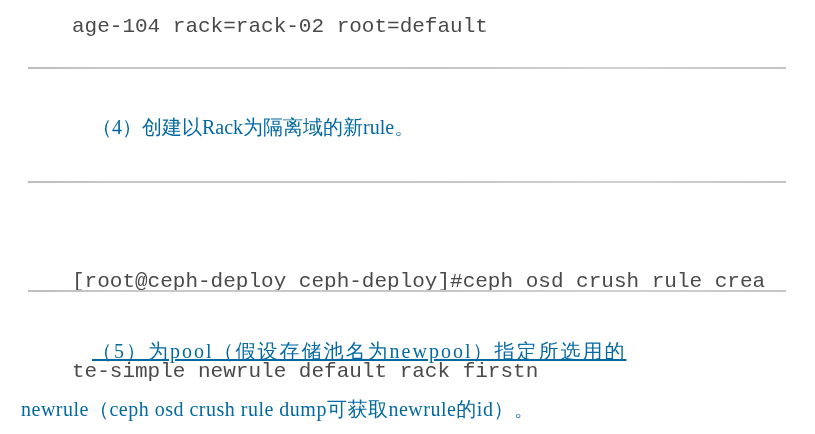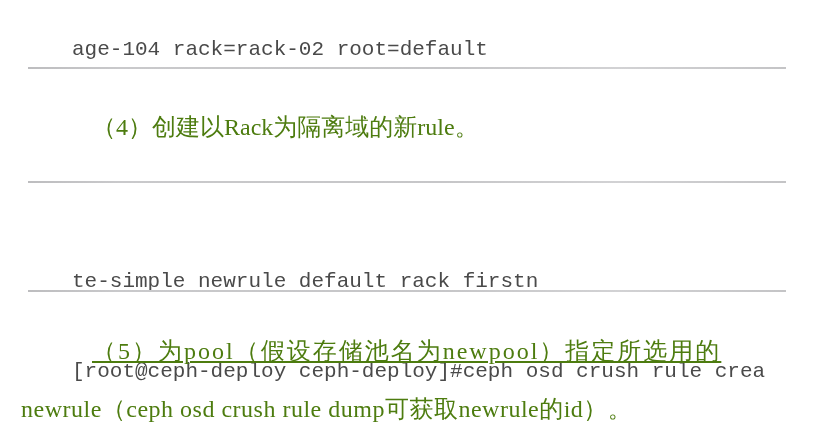--- a/index.html
+++ b/index.html
@@ -14,61 +14,61 @@
   }
   .code-line {
     position: absolute;
     font-family: "Liberation Mono", "DejaVu Sans Mono", monospace;
     font-size: 21px;
     line-height: 30px;
     color: #4a4a4a;
     white-space: pre;
     letter-spacing: 0px;
   }
-  .code-1 { left: 72px; top: 12px; margin-top: 23px; }
+  .code-1 { left: 72px; top: 12px; }
   .code-2 { left: 72px; top: 207px; }
   .code-2 .code-row { height: 30px; }
   .divider {
     position: absolute;
     left: 28px;
     width: 758px;
     height: 2px;
     background: linear-gradient(90deg, #bdbdbf 0%, #c9c9cb 12%, #c6c6c8 55%, #d2d2d4 78%, #c4c4c6 100%);
   }
   .divider-1 { top: 67px; }
   .divider-2 { top: 181px; }
   .divider-3 { top: 290px; }
   .cn-line {
     position: absolute;
     font-family: "Liberation Serif", "DejaVu Serif", serif;
-    font-size: 24px;
+    font-size: 20px;
     line-height: 30px;
-    color: #4d7c0f;
+    color: #0369a1;
     white-space: pre;
   }
   .para-4 { left: 92px; top: 112px; }
   .para-5-l1 { left: 92px; top: 336px; letter-spacing: 2px; text-decoration: underline; }
   .para-5-l2 { left: 21px; top: 394px; letter-spacing: 0.5px; }
 </style>
 </head>
 <body>
 
 <div class="page">
 
   <div class="code-line code-1">age-104 rack=rack-02 root=default</div>
 
   <div class="divider divider-1"></div>
 
   <div class="cn-line para-4">（4）创建以Rack为隔离域的新rule。</div>
 
   <div class="divider divider-2"></div>
 
   <div class="code-line code-2">
+    <div class="code-row">[root@ceph-deploy ceph-deploy]#ceph osd crush rule crea</div>
     <div class="code-row">te-simple newrule default rack firstn</div>
-    <div class="code-row">[root@ceph-deploy ceph-deploy]#ceph osd crush rule crea</div>
   </div>
 
   <div class="divider divider-3"></div>
 
   <div class="cn-line para-5-l1">（5）为pool（假设存储池名为newpool）指定所选用的</div>
 
   <div class="cn-line para-5-l2">newrule（ceph osd crush rule dump可获取newrule的id）。</div>
 
 </div>
 

